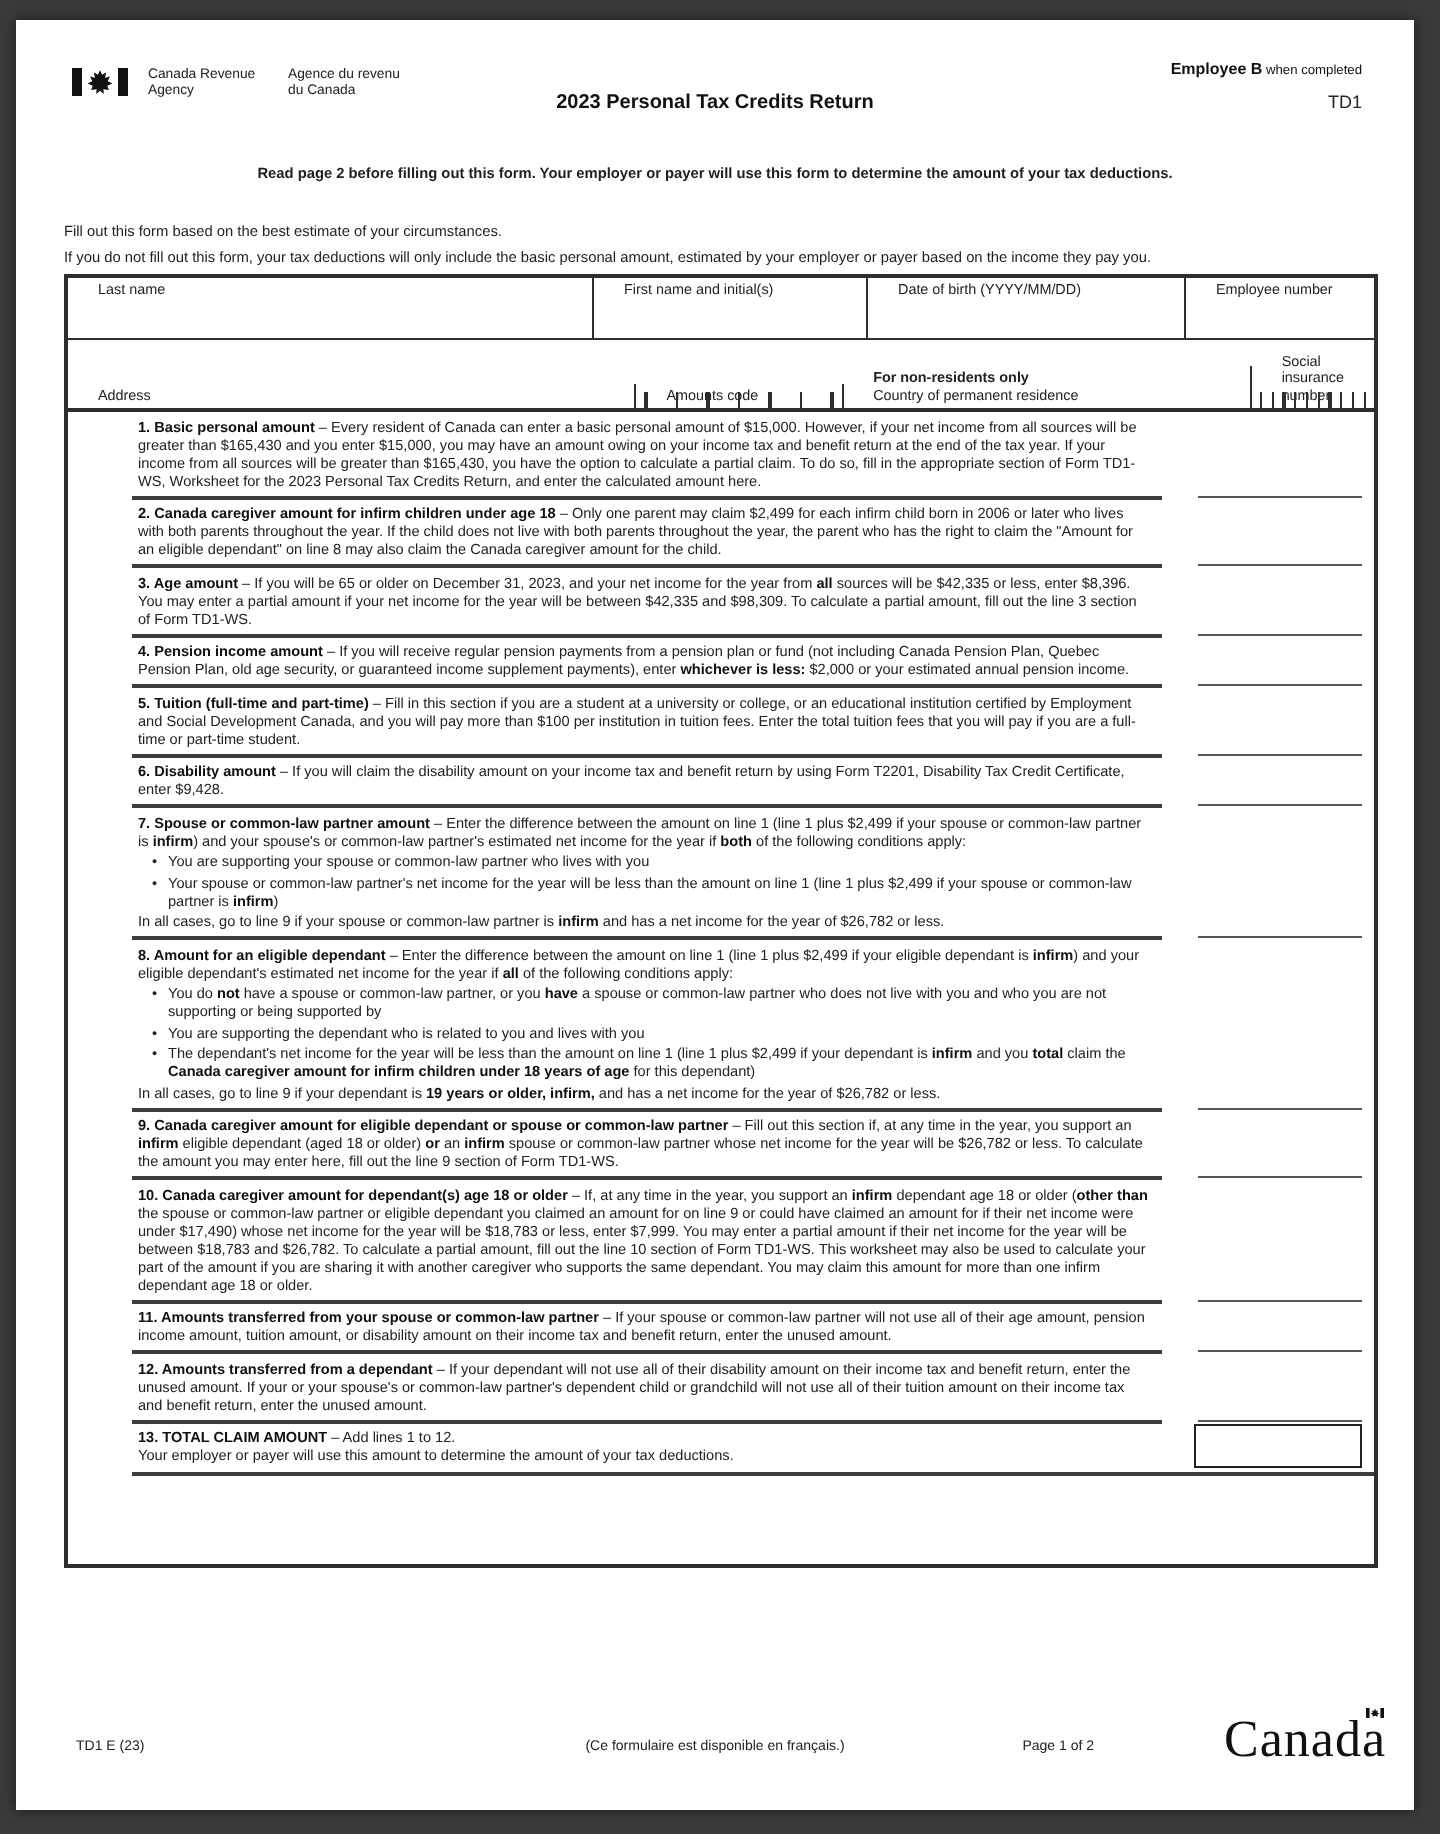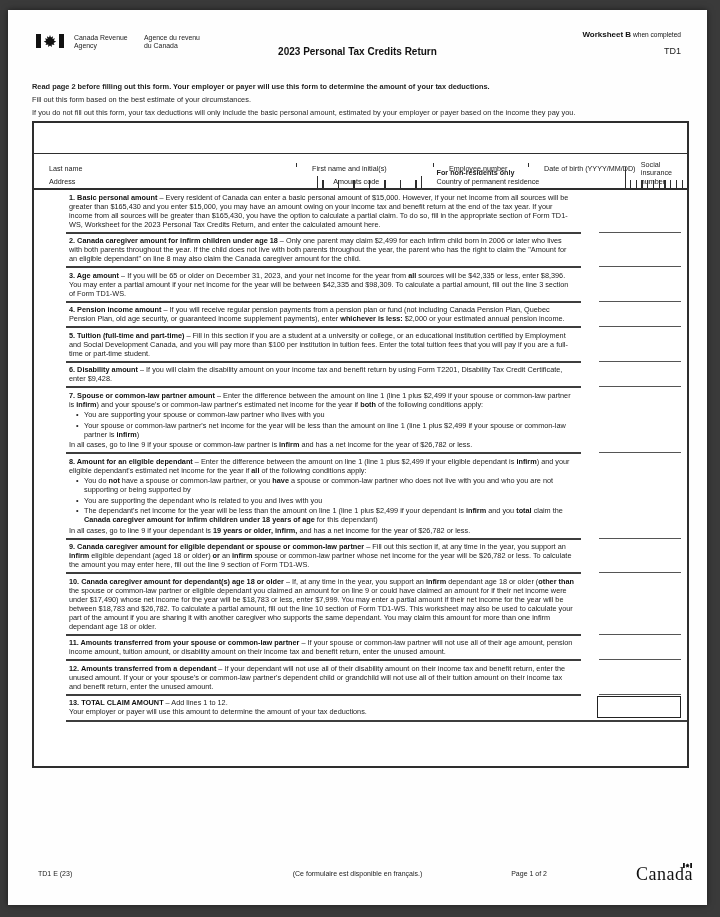--- a/index.html
+++ b/index.html
@@ -21,28 +21,28 @@
   .agency{position:absolute;top:12px;font-size:6.9px;line-height:8px;color:#222;}
   .agency.en{left:42px;}
   .agency.fr{left:112px;}
   .form-title{position:absolute;left:0;right:0;top:24px;text-align:center;font-size:10px;font-weight:bold;color:#111;}
   .protected{position:absolute;right:2px;top:8px;font-size:7.6px;color:#111;}
   .protected b{font-size:8px;}
   .protected .small{font-size:6.6px;font-weight:normal;}
   .td1{position:absolute;right:2px;top:24px;font-size:9px;color:#222;}
   
   .intro{margin:2px 24px 0 24px;font-size:7.4px;line-height:9.4px;color:#1f1f1f;}
-  .intro .b{font-weight:bold;margin-bottom:4px;}
+  .intro .b{font-weight:bold;margin-bottom:20px;text-align:center;}
   .intro p{margin:0 0 3px 0;}
   
   .mainbox{margin:4px 18px 0 24px;border:2px solid #2e2e2e;background:#fff;}
   .id-row{display:flex;border-bottom:1.6px solid #2e2e2e;}
   .id-row:first-child{height:30px;}
   .id-row.second{height:34px;border-bottom:2px solid #2e2e2e;align-items:flex-end;}
-  .id-cell{position:relative;border-right:1.6px solid #2e2e2e;padding:2px 15px;font-size:7.2px;line-height:8.4px;color:#222;margin-top:40px;}
+  .id-cell{position:relative;border-right:1.6px solid #2e2e2e;padding:2px 15px;font-size:7.2px;line-height:8.4px;color:#222;}
   .id-cell:last-child{border-right:none;}
   .c-last{width:232px;}
   .c-first{width:106px;}
   .c-dob{width:128px;}
   .c-emp{flex:1;}
   .c-addr{width:266px;}
   .c-postal{width:76px;}
   .c-nonres{width:182px;}
   .c-sin{flex:1;}
   .bold-label{font-weight:bold;}
@@ -58,21 +58,21 @@
   .amt-line{width:82px;border-bottom:1.8px solid #555;margin-bottom:1px;}
   .amt-box{width:82px;height:20px;border:1.8px solid #222;background:#fff;margin-bottom:2px;}
   .sec-row.total .sec-amt{border-bottom:2px solid #3d3d3d;}
   .box-filler{height:44px;}
   strong{color:#111;}
   
   .footer{position:absolute;left:0;right:0;bottom:14px;height:40px;font-size:7px;color:#222;}
   .f-code{position:absolute;left:30px;bottom:14px;}
   .f-fr{position:absolute;left:0;right:0;bottom:14px;text-align:center;}
   .f-page{position:absolute;right:160px;bottom:14px;}
-  .wordmark{position:absolute;right:14px;bottom:6px;font-family:"Liberation Serif", serif;font-size:18px;color:#111;letter-spacing:.5px;}
+  .wordmark{position:absolute;right:14px;bottom:6px;font-family:"Liberation Serif", serif;font-size:26px;color:#111;letter-spacing:.5px;}
   .wordmark svg{position:absolute;right:1px;top:-1px;}
 </style>
 </head>
 <body>
 
 <div class="paper">
 
   <div class="hdr">
     <svg class="flag-logo" viewBox="0 0 28 14">
       <rect x="0" y="0" width="5" height="14" fill="#111"></rect>
@@ -81,36 +81,36 @@
     </svg>
     <div class="agency en">
       <div>Canada Revenue</div>
       <div>Agency</div>
     </div>
     <div class="agency fr">
       <div>Agence du revenu</div>
       <div>du Canada</div>
     </div>
     <div class="form-title">2023 Personal Tax Credits Return</div>
-    <div class="protected"><b>Worksheet B</b><span class="small"> when completed</span></div>
+    <div class="protected"><b>Employee B</b><span class="small"> when completed</span></div>
     <div class="td1">TD1</div>
   </div>
 
   <div class="intro">
     <p class="b">Read page 2 before filling out this form. Your employer or payer will use this form to determine the amount of your tax deductions.</p>
     <p>Fill out this form based on the best estimate of your circumstances.</p>
     <p>If you do not fill out this form, your tax deductions will only include the basic personal amount, estimated by your employer or payer based on the income they pay you.</p>
   </div>
 
   <div class="mainbox">
     <div class="id-row">
       <div class="id-cell c-last"><span>Last name</span></div>
       <div class="id-cell c-first"><span>First name and initial(s)</span></div>
+      <div class="id-cell c-dob"><span>Date of birth (YYYY/MM/DD)</span></div>
       <div class="id-cell c-emp"><span>Employee number</span></div>
-      <div class="id-cell c-dob"><span>Date of birth (YYYY/MM/DD)</span></div>
     </div>
     <div class="id-row second">
       <div class="id-cell c-addr"><span>Address</span></div>
       <div class="id-cell c-postal">
         <span>Amounts code</span>
         <span class="ticks">
             <span class="tick"></span>
             <span class="tick"></span>
             <span class="tick"></span>
             <span class="tick"></span>

